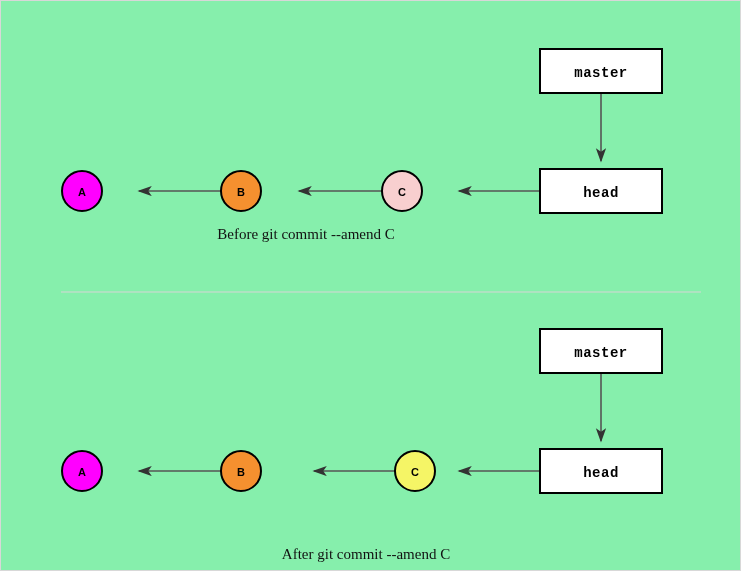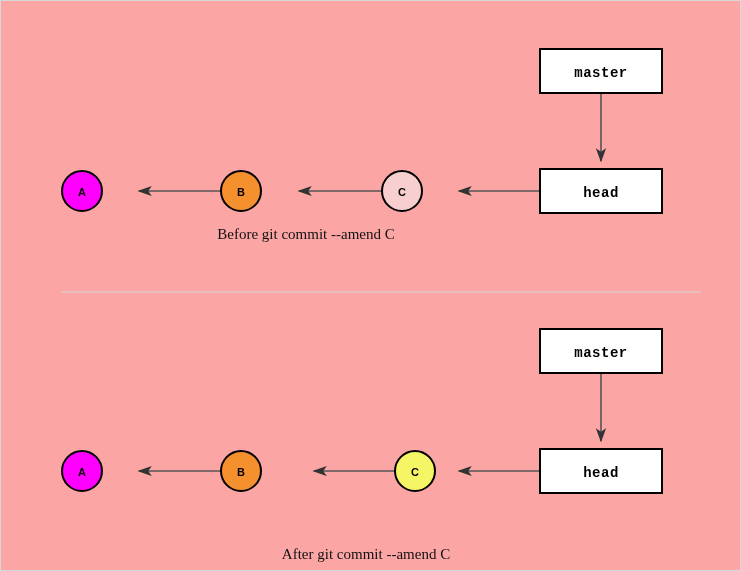--- a/index.html
+++ b/index.html
@@ -7,21 +7,21 @@
     padding: 0;
     background: #ffffff;
   }
   body {
     font-family: "Liberation Sans", sans-serif;
   }
   #page {
     position: relative;
     width: 741px;
     height: 571px;
-    background: #fca5a5;
+    background: #86efac;
     border: 1px solid #d8d8d8;
     box-sizing: border-box;
     overflow: hidden;
   }
   .svg-layer {
     position: absolute;
     left: 0;
     top: 0;
     width: 741px;
     height: 571px;

